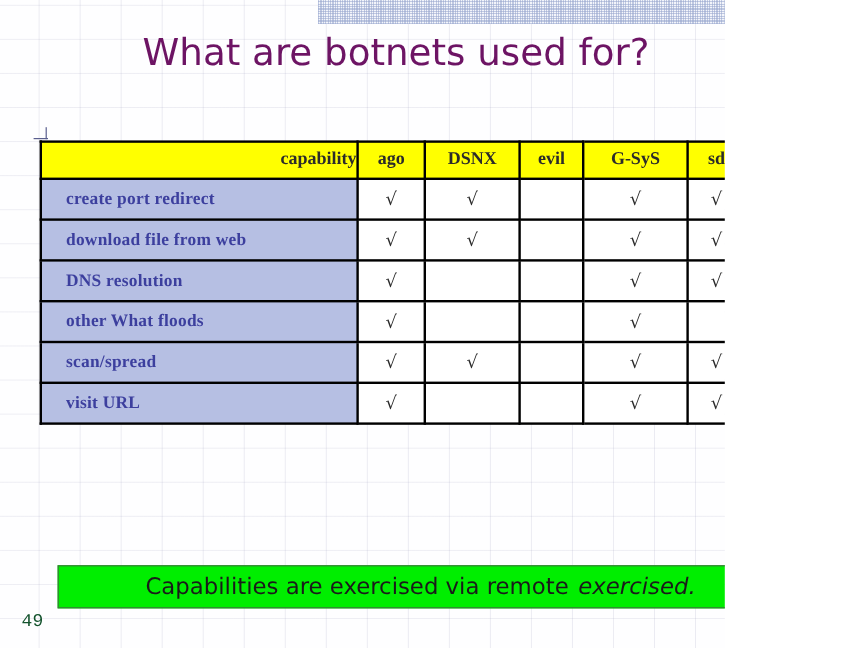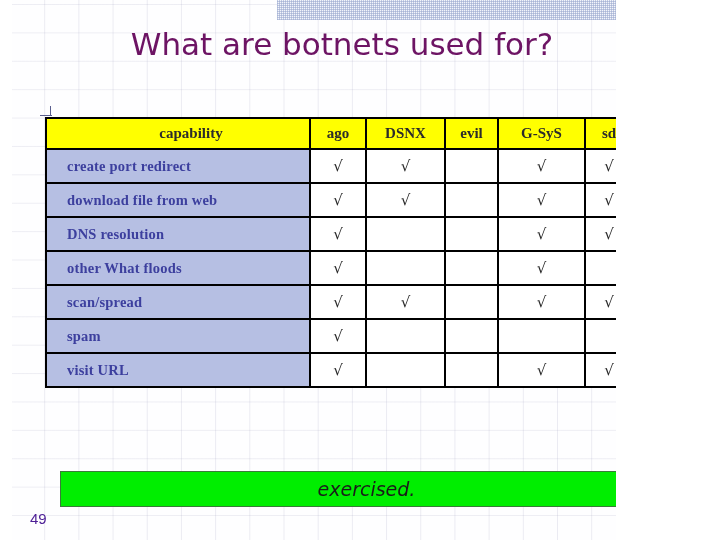--- a/index.html
+++ b/index.html
@@ -16,21 +16,20 @@
   }
 
   
   #slide {
     position: absolute;
     left: 0; top: 0;
     width: 604px;
     height: 540px;
     background: #fefeff;
     overflow: hidden;
-    margin-left: 12px;
   }
 
   
   #grid {
     position: absolute;
     left: 0; top: 0;
     width: 720px; height: 540px;
     background-image:
       linear-gradient(to right, rgba(150,150,185,0.18) 1px, transparent 1px),
       linear-gradient(to bottom, rgba(150,150,185,0.16) 1px, transparent 1px);
@@ -92,21 +91,21 @@
     padding: 0;
   }
   thead th {
     background: #ffff00;
     color: #2b2b2b;
     text-align: center;
     height: 29px;
     font-size: 15px;
   }
   thead th.cap-head {
-    text-align: center;
+    text-align: right;
     padding-left: 26px;
   }
   tbody td.cap {
     background: #b6bfe3;
     color: #3c3f9e;
     text-align: left;
     padding-left: 20px;
     letter-spacing: 0.2px;
   }
   tbody td.mark {
@@ -171,23 +170,23 @@
   #callout .em {
     font-style: italic;
     margin-left: 8px;
   }
 
   
   #slide-number {
     position: absolute;
     left: 18px;
     top: 510px;
-    font-family: Liberation Sans, sans-serif;
+    font-family: Liberation Mono, monospace;
     font-size: 15px;
-    color: #4c1d95;
+    color: #14532d;
   }
 </style>
 </head>
 <body>
 
 <div id="slide">
 
   <div id="grid"></div>
   <div id="top-band"></div>
   <div id="right-rule"></div>
@@ -258,40 +257,32 @@
           <tr>
             <td class="cap">scan/spread</td>
             <td class="mark">√</td>
             <td class="mark">√</td>
             <td class="mark"></td>
             <td class="mark">√</td>
             <td class="mark">√</td>
             <td class="mark">√</td>
           </tr>
           <tr>
-            <td class="cap">spam</td>
-            <td class="mark">√</td>
-            <td class="mark"></td>
-            <td class="mark"></td>
-            <td class="mark"></td>
-            <td class="mark"></td>
-            <td class="mark"></td>
-          </tr>
-          <tr>
             <td class="cap">visit URL</td>
             <td class="mark">√</td>
             <td class="mark"></td>
             <td class="mark"></td>
             <td class="mark">√</td>
             <td class="mark">√</td>
             <td class="mark"></td>
           </tr>
         </tbody>
     </table>
   </div>
 
   <div id="callout">
+    <span class="txt">Capabilities are exercised via remote</span>
     <span class="txt em">exercised.</span>
   </div>
 
   <div id="slide-number">49</div>
 
 </div>
 
 </body></html>

